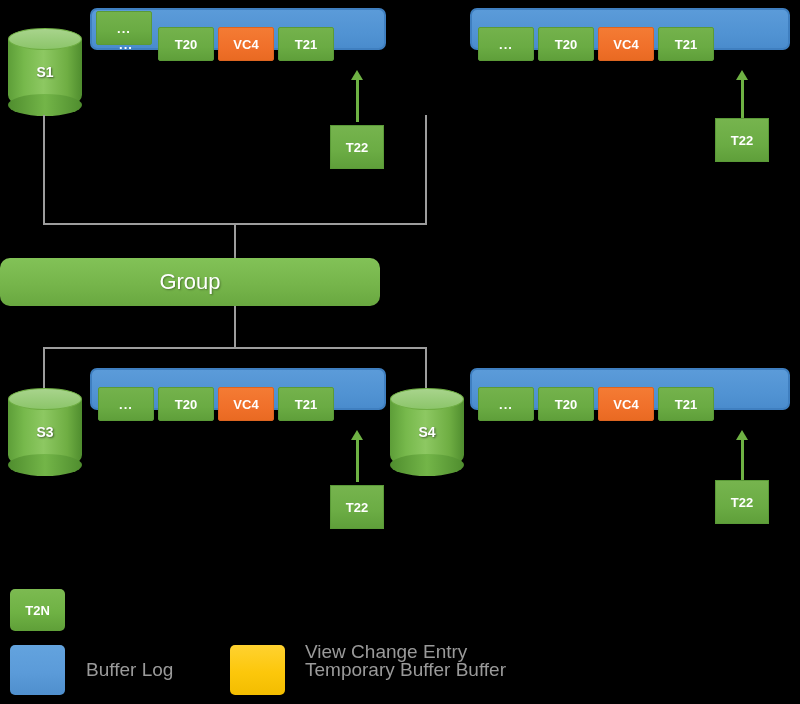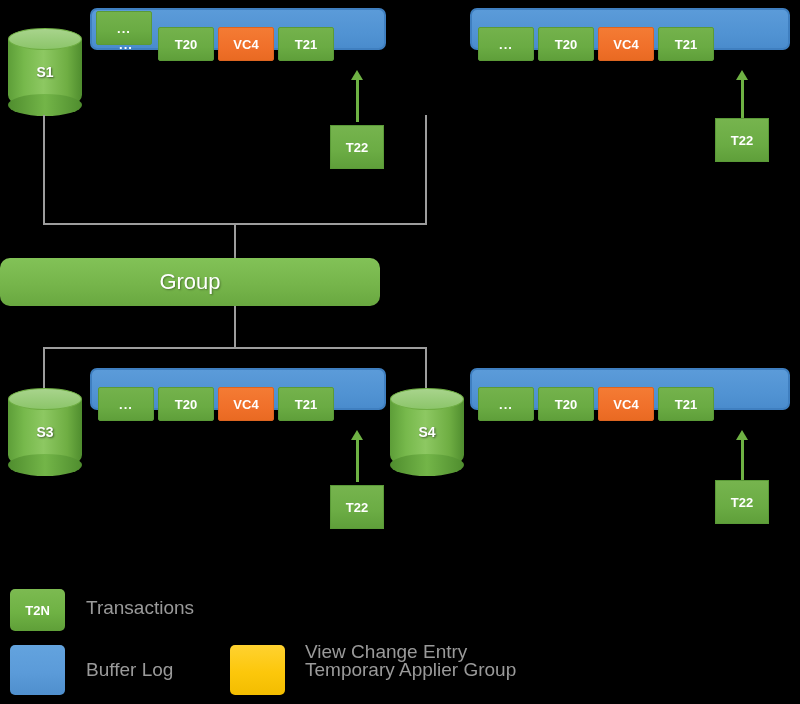--- a/index.html
+++ b/index.html
@@ -249,23 +249,22 @@
     <div class="entry tx" style="left:66px; width:56px;">T20</div>
     <div class="entry vc" style="left:126px; width:56px;">VC4</div>
     <div class="entry tx" style="left:186px; width:56px;">T21</div>
   </div>
 
   <div class="arrow-up" style="left:741px; top:440px; height:42px;"></div>
   <div class="arrow-head" style="left:736px; top:430px;"></div>
   <div class="pending" style="left:715px; top:480px;">T22</div>
 
   <div class="legend-swatch sw-green" style="left:10px; top:589px; width:55px; height:42px;">T2N</div>
-  <div class="legend-text" style="left:86px; top:597px;">Transactions</div>
 
   <div class="legend-swatch sw-blue" style="left:10px; top:645px; width:55px; height:50px;"></div>
   <div class="legend-text" style="left:86px; top:659px;">Buffer Log</div>
 
   <div class="legend-text" style="left:305px; top:597px;margin-top:44px;">View Change Entry</div>
 
   <div class="legend-swatch sw-yellow" style="left:230px; top:645px; width:55px; height:50px;"></div>
-  <div class="legend-text" style="left:305px; top:659px;">Temporary Applier Group</div>
+  <div class="legend-text" style="left:305px; top:659px;">Temporary Buffer Buffer</div>
 
 </div>
 
 </body></html>

